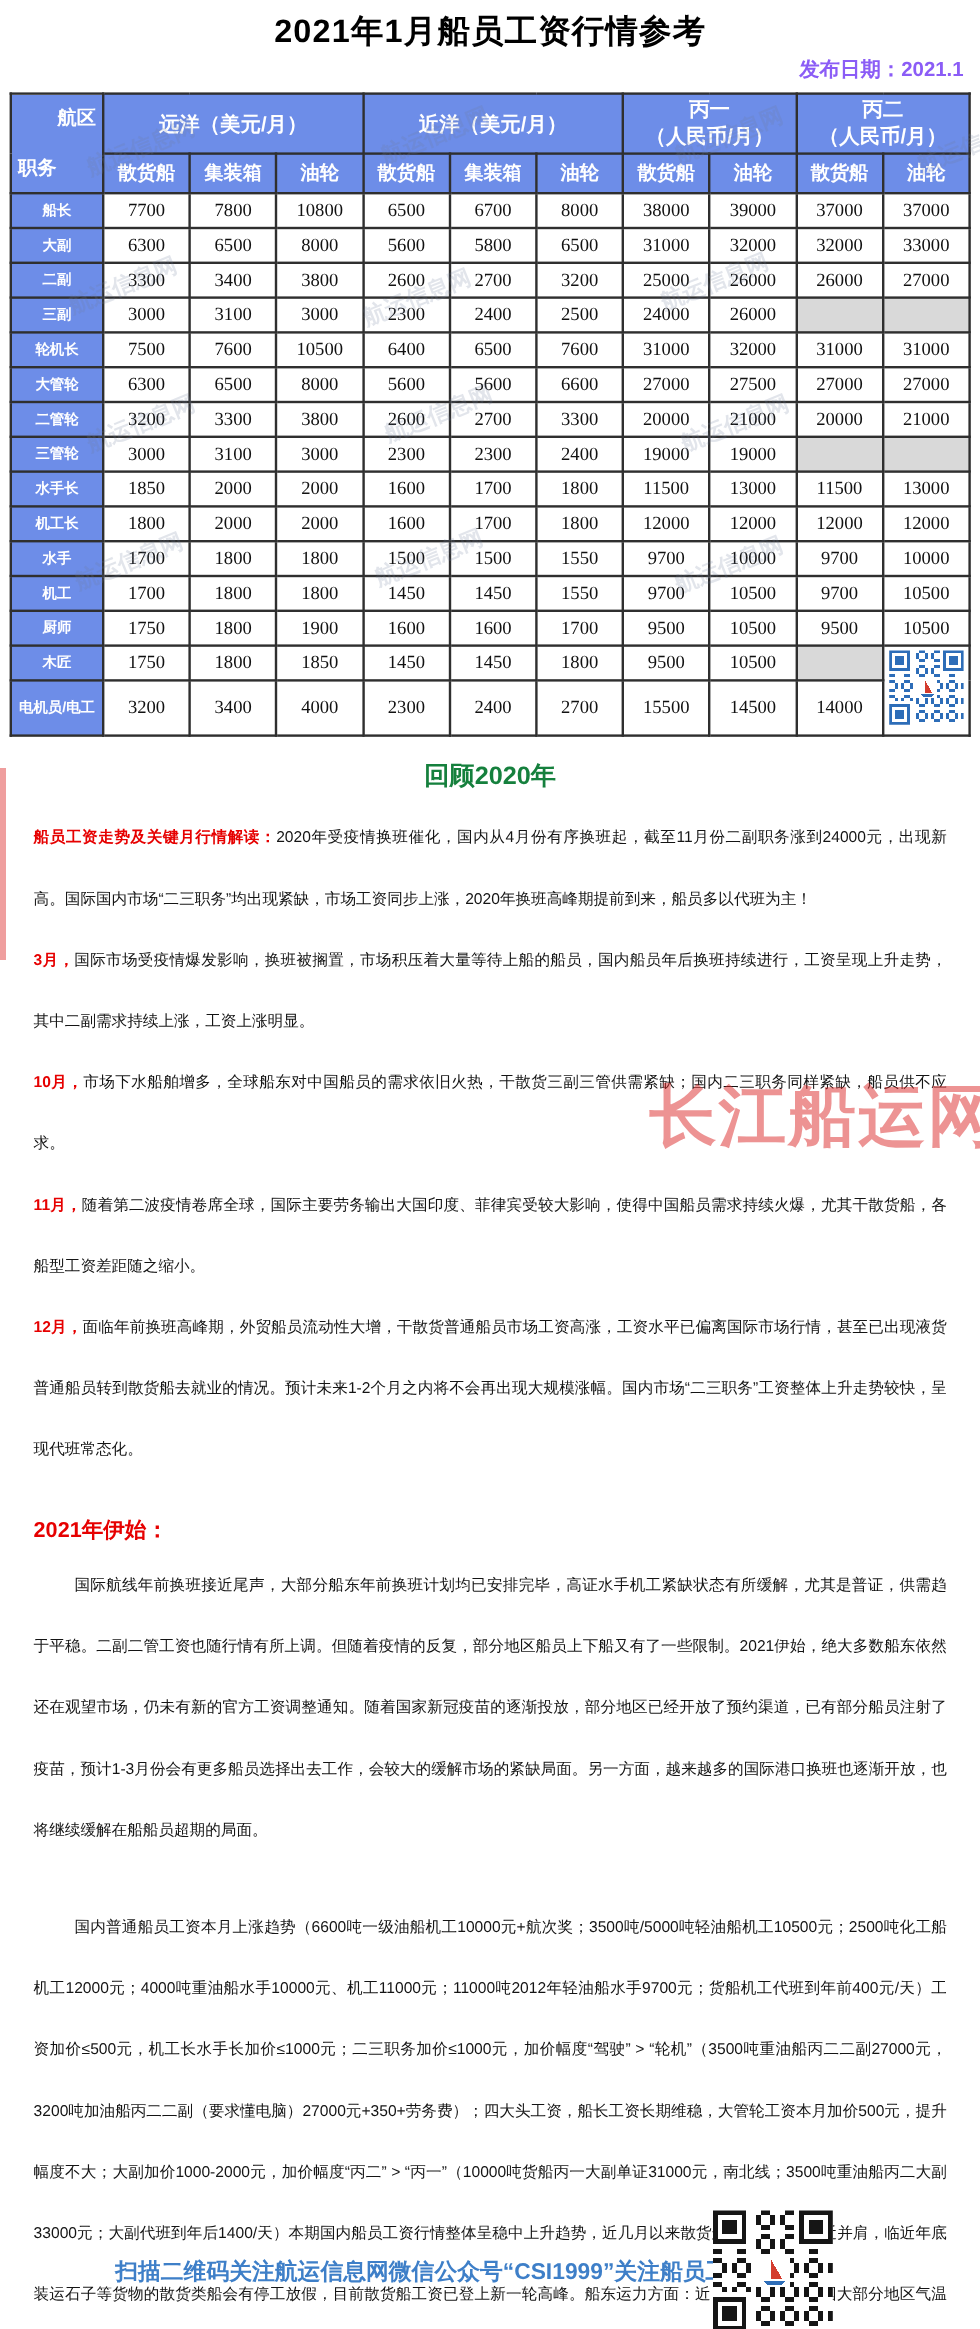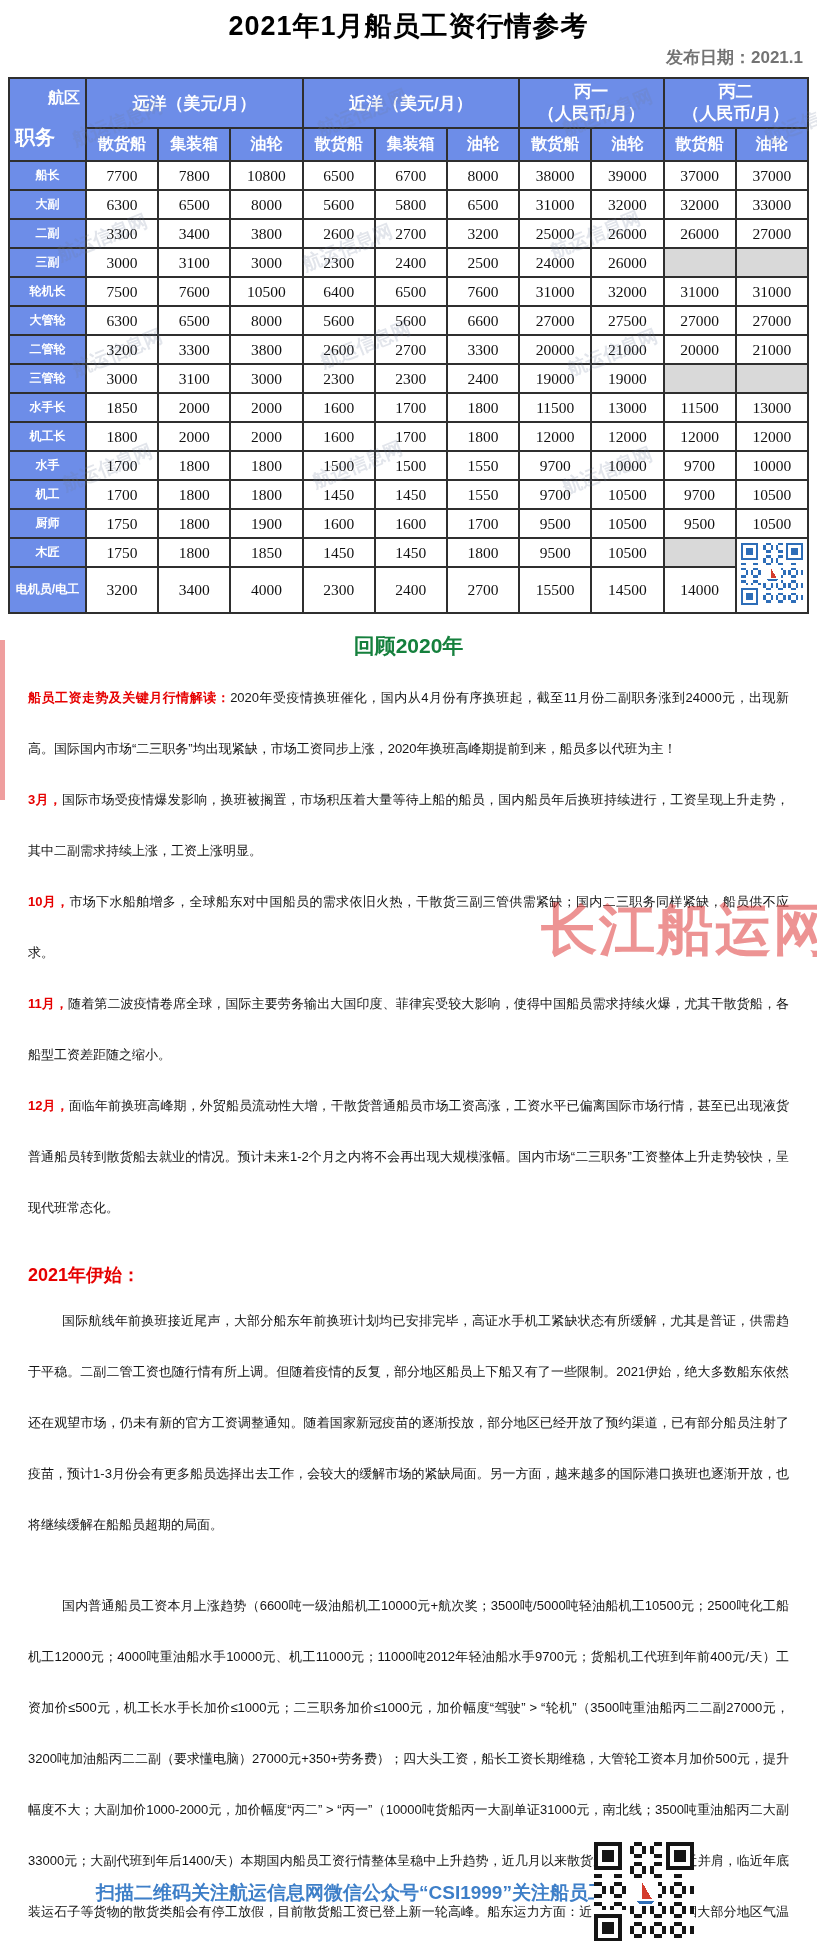--- a/index.html
+++ b/index.html
@@ -1,38 +1,38 @@
 <!DOCTYPE html>
 <html><head>
 <meta charset="utf-8">
 <style>
   html,body{margin:0;padding:0;background:#fff;}
   .page{position:relative;width:817px;height:1941px;background:#fff;overflow:hidden;
         font-family:"Liberation Sans",sans-serif;color:#141414;}
   .title{padding-top:8px;text-align:center;font-size:27px;font-weight:700;letter-spacing:1px;color:#000;}
-  .pubdate{text-align:right;padding-right:14px;font-size:17px;font-weight:700;margin-top:2px;color:#737373;}
+  .pubdate{text-align:right;padding-right:14px;font-size:17px;font-weight:700;margin-top:2px;color:#8b5cf6;}
 
   table.wage{border-collapse:collapse;margin:8px auto 0;width:801px;table-layout:fixed;
              font-family:"Liberation Serif",serif;position:relative;z-index:1;}
   .wage th,.wage td{border:2px solid #2f2f2f;padding:0;text-align:center;vertical-align:middle;}
   .wage thead th{background:#6d8de8;color:#fff;font-weight:700;font-family:"Liberation Sans",sans-serif;}
   .wage tr.group th{height:48px;font-size:17px;}
   .wage tr.sub th{height:31px;font-size:16px;}
   .wage tbody th{background:#6d8de8;color:#fff;font-size:12px;font-weight:700;
                  font-family:"Liberation Sans",sans-serif;word-break:break-all;line-height:1.15;}
   .wage tbody td{height:27px;font-size:15.5px;color:#111;background:#fff;}
   .wage tbody tr:last-child td,.wage tbody tr:last-child th{height:44px;}
   .wage td.empty{background:#d9d9d9;}
   .wage td.qrcell{background:#fff;}
   .stack{display:block;line-height:1.3;}
   .corner{position:relative;background-color:#6d8de8;
     background-image:linear-gradient(to bottom right,transparent calc(50% - 1.2px),
       #2f2f2f calc(50% - 1.2px),#2f2f2f calc(50% + 1.2px),transparent calc(50% + 1.2px));}
   .corner .ctop{position:absolute;top:9px;right:5px;color:#fff;font-weight:700;font-size:16px;}
-  .corner .cbot{position:absolute;bottom:9px;left:5px;color:#fff;font-weight:700;font-size:20px;}
+  .corner .cbot{position:absolute;bottom:9px;left:5px;color:#fff;font-weight:700;font-size:16px;}
 
   .review-heading{margin-top:18px;text-align:center;color:#15803d;font-size:21px;font-weight:700;}
   .para{margin:6px 28px 0;font-size:13px;line-height:51px;text-align:justify;}
   .intro{margin-top:12px;}
   .lead{color:#e60000;font-weight:700;}
   .month{margin-top:0;}
   .outlook-heading{margin:30px 28px 0;color:#e60000;font-size:18px;font-weight:700;}
   .indent{text-indent:34px;margin-top:8px;}
   .second{margin-top:30px;}
   .bottom-text{position:absolute;left:96px;top:1880px;font-size:19px;font-weight:700;color:#3e7fc8;z-index:3;}

